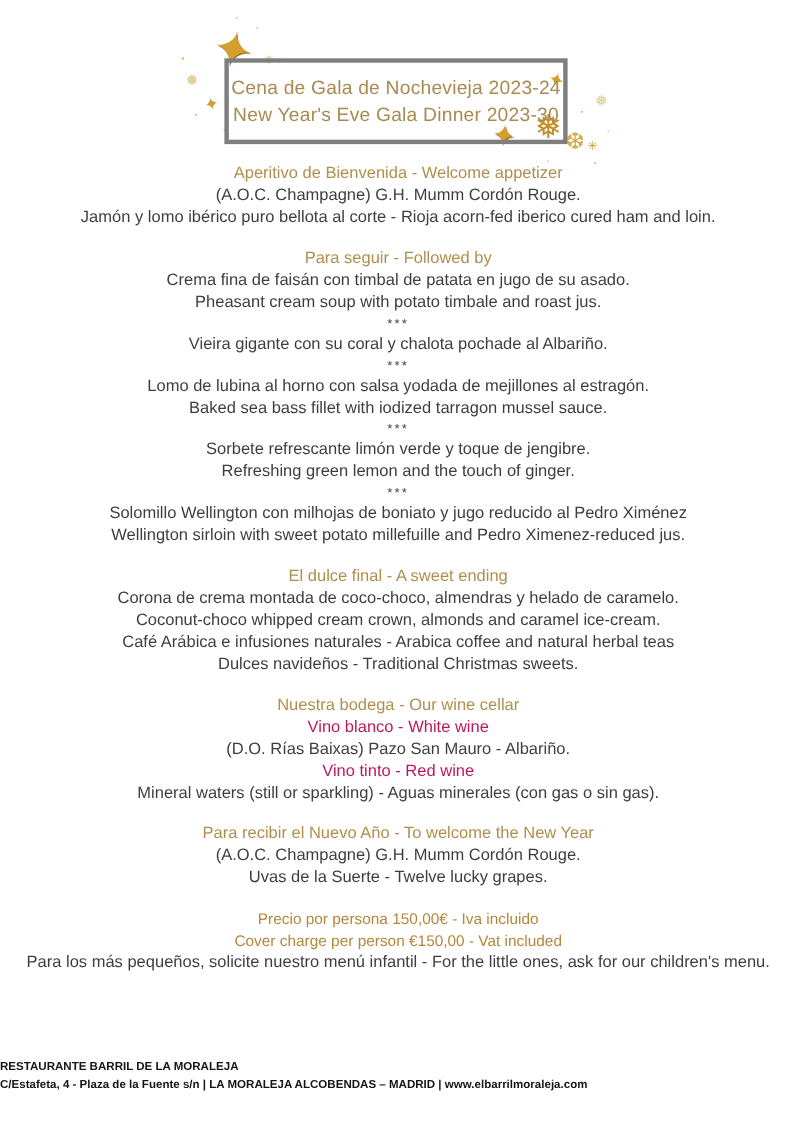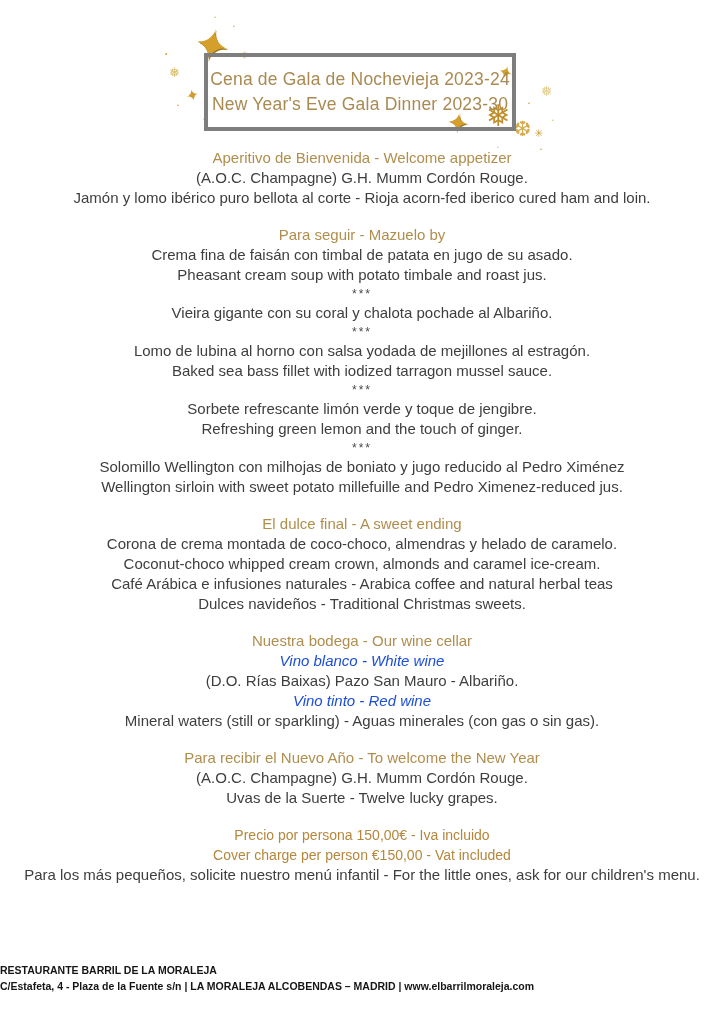--- a/index.html
+++ b/index.html
@@ -34,21 +34,21 @@
 
   
   .content {
     position: absolute; left: 0; top: 148px;
     width: 724px; text-align: center;
     color: #3e3e3e;
   }
   .menu-section { margin-bottom: 17px; }
   .line { font-size: 15px; line-height: 20px; white-space: nowrap; }
   .line.heading { color: #b08e4e; }
-  .line.sub { color: #1d4ed8; font-style: italic; }
+  .line.sub { color: #be185d; }
   .line.sep { font-size: 12px; line-height: 18px; letter-spacing: 2px; color: #4a4a4a; }
   .line.price { color: #b4873c; font-weight: normal; font-size: 14px; }
 
   
   .footer {
     position: absolute; left: 0; top: 962px;
     width: 724px; text-align: left;
     color: #151515; font-weight: bold;
   }
   .footer-line { font-size: 10.5px; line-height: 16px; white-space: nowrap; }
@@ -87,21 +87,21 @@
     </div>
   </div>
 
   <div class="content">
       <div class="menu-section">
         <div class="line heading">Aperitivo de Bienvenida - Welcome appetizer</div>
         <div class="line body">(A.O.C. Champagne) G.H. Mumm Cordón Rouge.</div>
         <div class="line body">Jamón y lomo ibérico puro bellota al corte - Rioja acorn-fed iberico cured ham and loin.</div>
       </div>
       <div class="menu-section">
-        <div class="line heading">Para seguir - Mazuelo by</div>
+        <div class="line heading">Para seguir - Followed by</div>
         <div class="line body">Crema fina de faisán con timbal de patata en jugo de su asado.</div>
         <div class="line body">Pheasant cream soup with potato timbale and roast jus.</div>
         <div class="line sep">***</div>
         <div class="line body">Vieira gigante con su coral y chalota pochade al Albariño.</div>
         <div class="line sep">***</div>
         <div class="line body">Lomo de lubina al horno con salsa yodada de mejillones al estragón.</div>
         <div class="line body">Baked sea bass fillet with iodized tarragon mussel sauce.</div>
         <div class="line sep">***</div>
         <div class="line body">Sorbete refrescante limón verde y toque de jengibre.</div>
         <div class="line body">Refreshing green lemon and the touch of ginger.</div>

